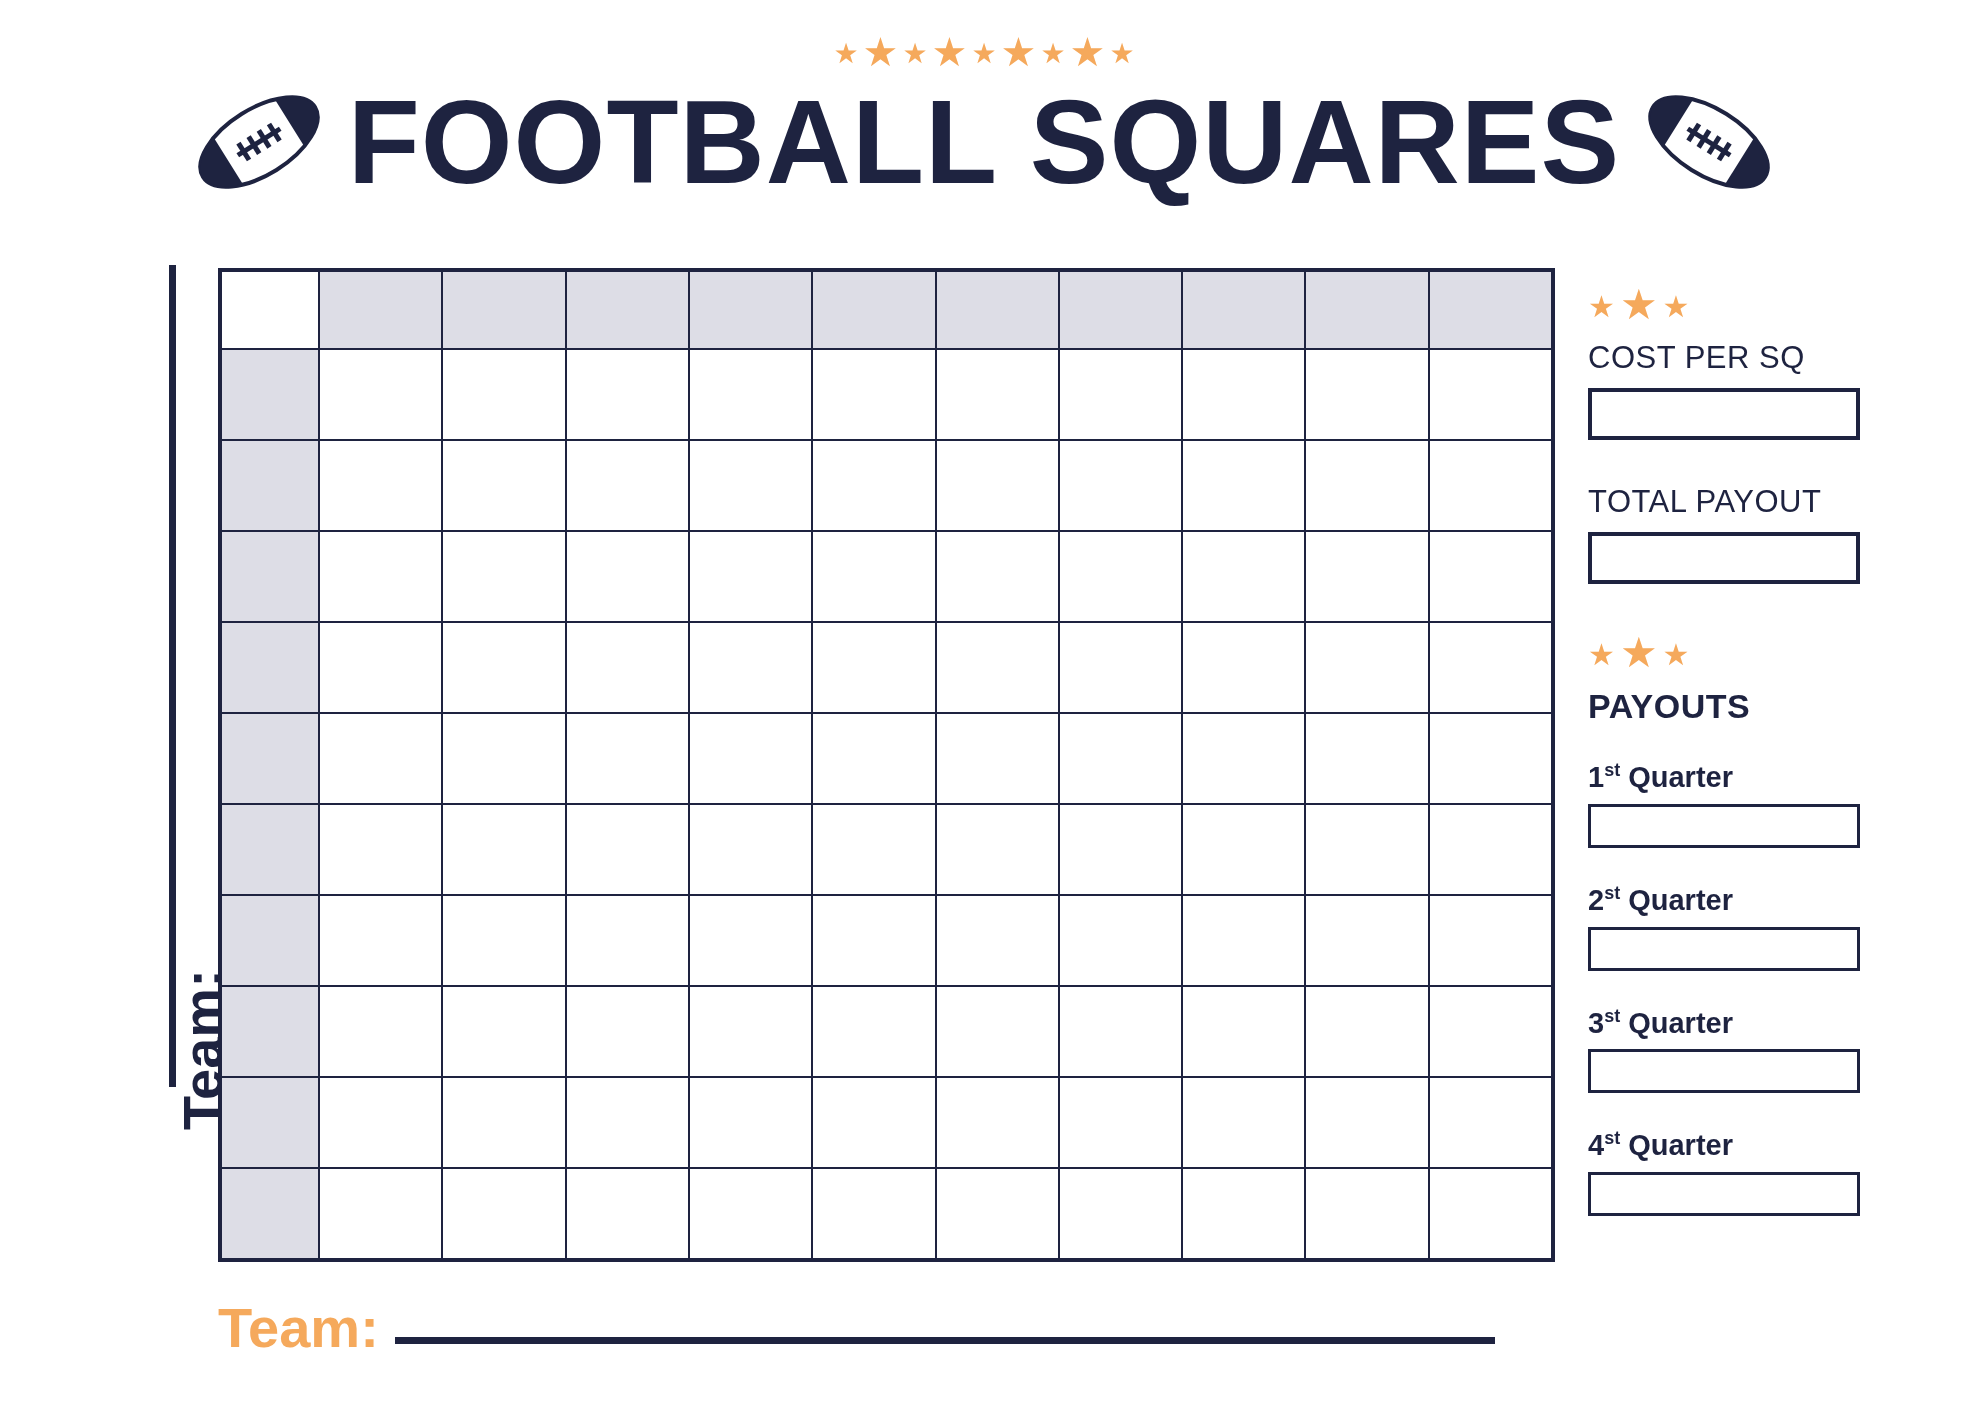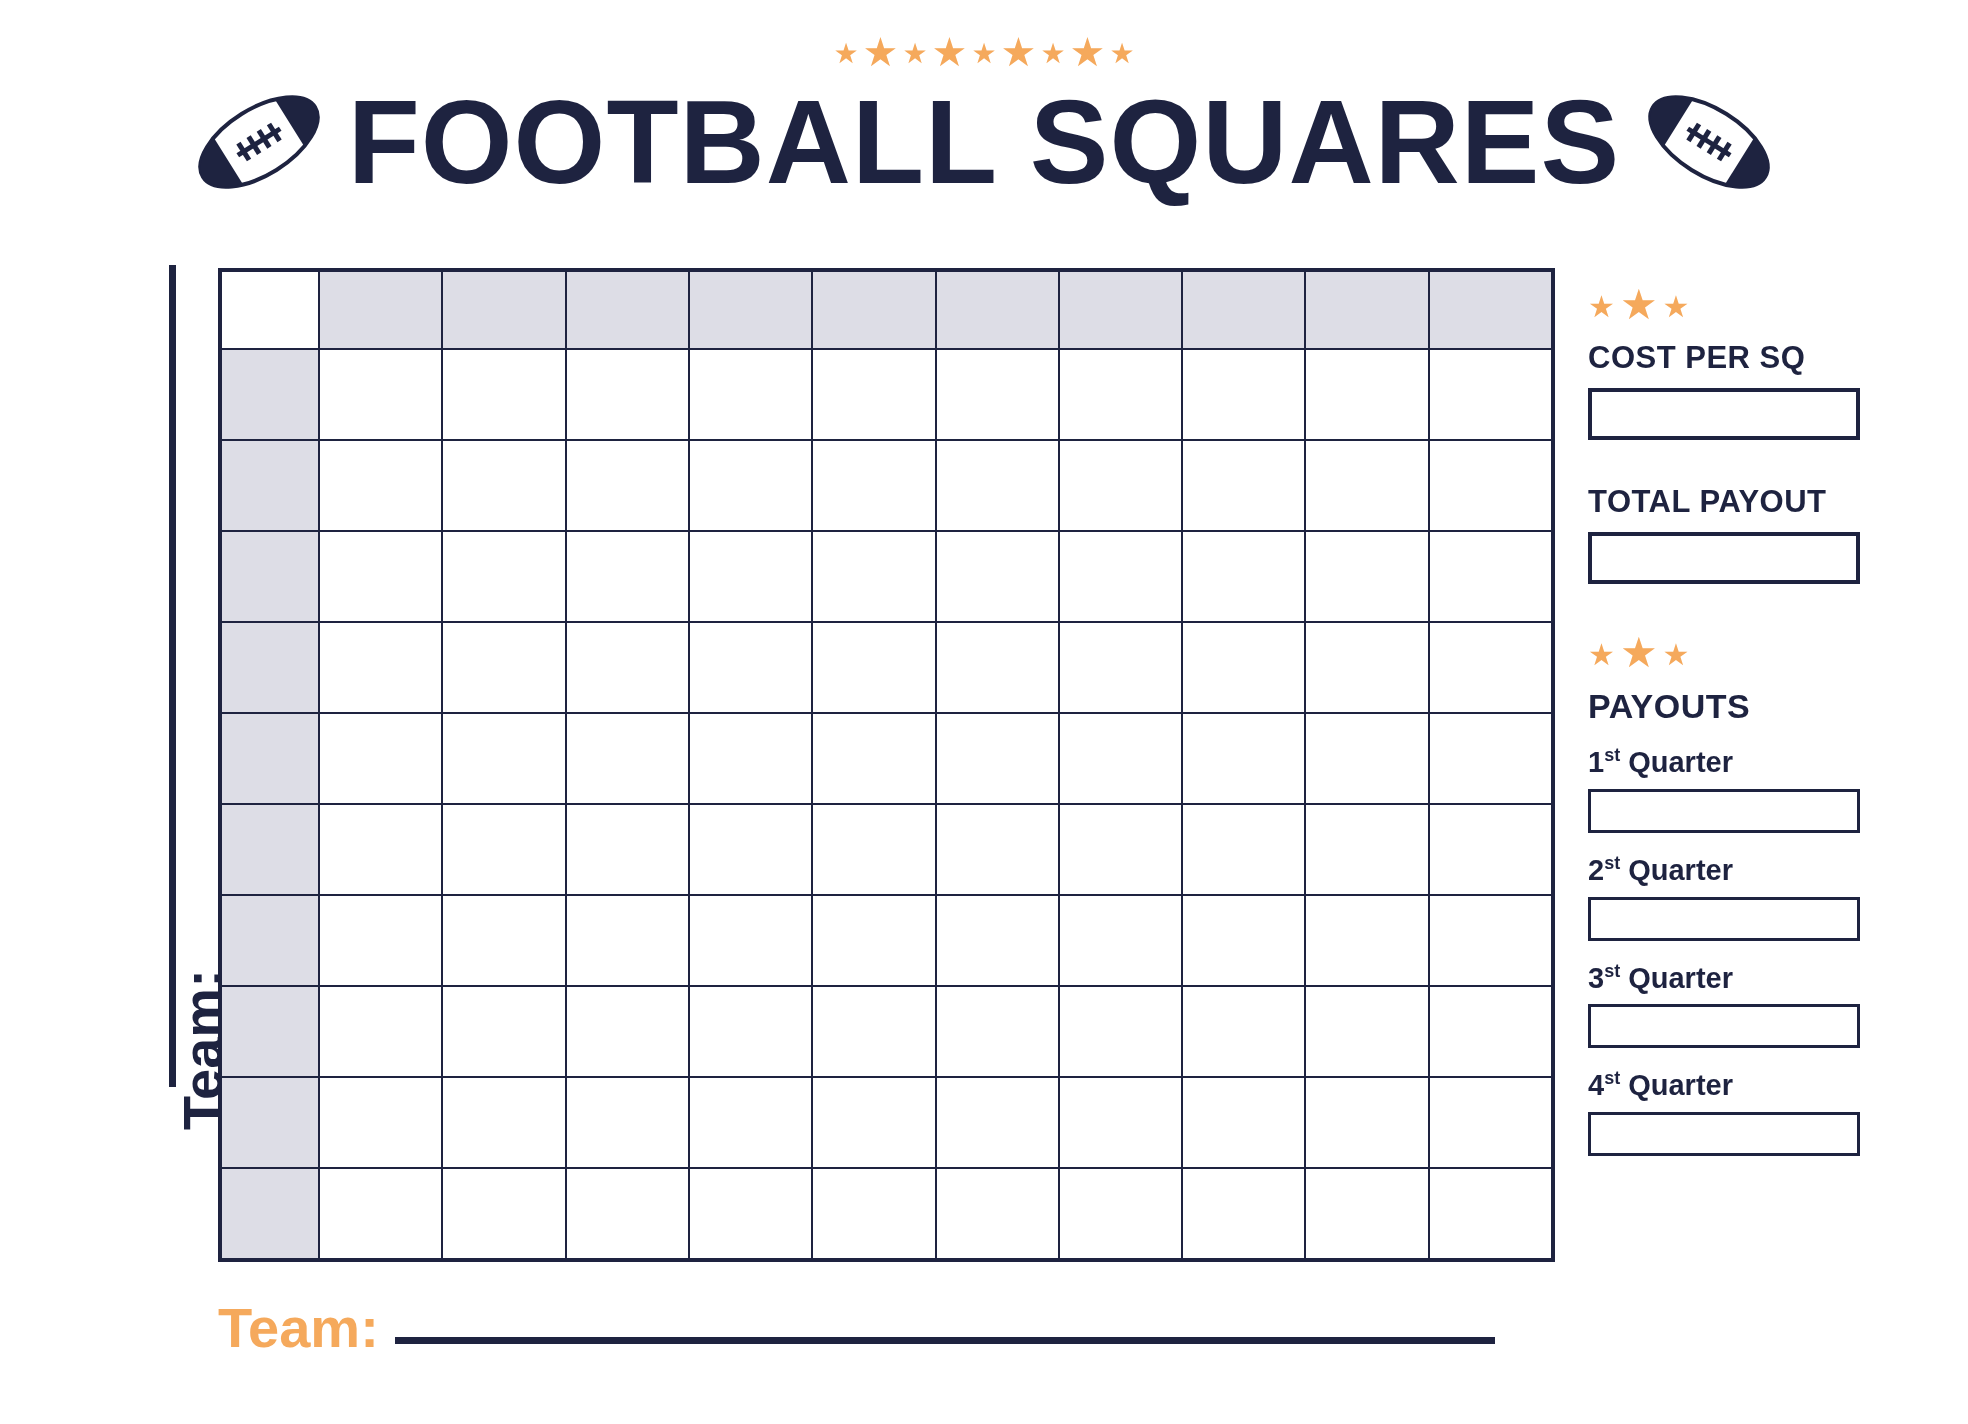--- a/index.html
+++ b/index.html
@@ -83,33 +83,33 @@
   
   #side-panel {
     position: absolute; left: 1588px; top: 288px; width: 300px;
   }
   .star-trio { display: flex; align-items: center; gap: 5px; line-height: 1; }
   .star-trio .st { color: #f5a95c; display: block; }
   .star-trio .sm { font-size: 30px; }
   .star-trio .lg { font-size: 42px; margin-top: -4px; }
 
   .panel-head {
-    font-size: 31px; font-weight: bold; color: #1e2340;
+    font-size: 31px; font-weight: normal; color: #1e2340;
     letter-spacing: 0.5px; margin-top: 14px;
   }
   .write-box {
     border: 4px solid #1e2340; background: #fff;
     height: 52px; margin-top: 12px; width: 272px;
   }
   #payouts-title {
     font-size: 34px; font-weight: bold; color: #1e2340;
     letter-spacing: 0.5px; margin-top: 14px; line-height: 1.1;
   }
   .q-label {
-    font-size: 29px; font-weight: bold; color: #1e2340; margin-top: 20px;
+    font-size: 29px; font-weight: bold; color: #1e2340; margin-top: 35px;
   }
   .q-label sup { font-size: 18px; vertical-align: super; }
   .q-box {
     border: 3px solid #1e2340; background: #fff;
     height: 44px; margin-top: 10px; width: 272px;
   }
   .gap-lg { height: 52px; }
 </style>
 </head>
 <body>

